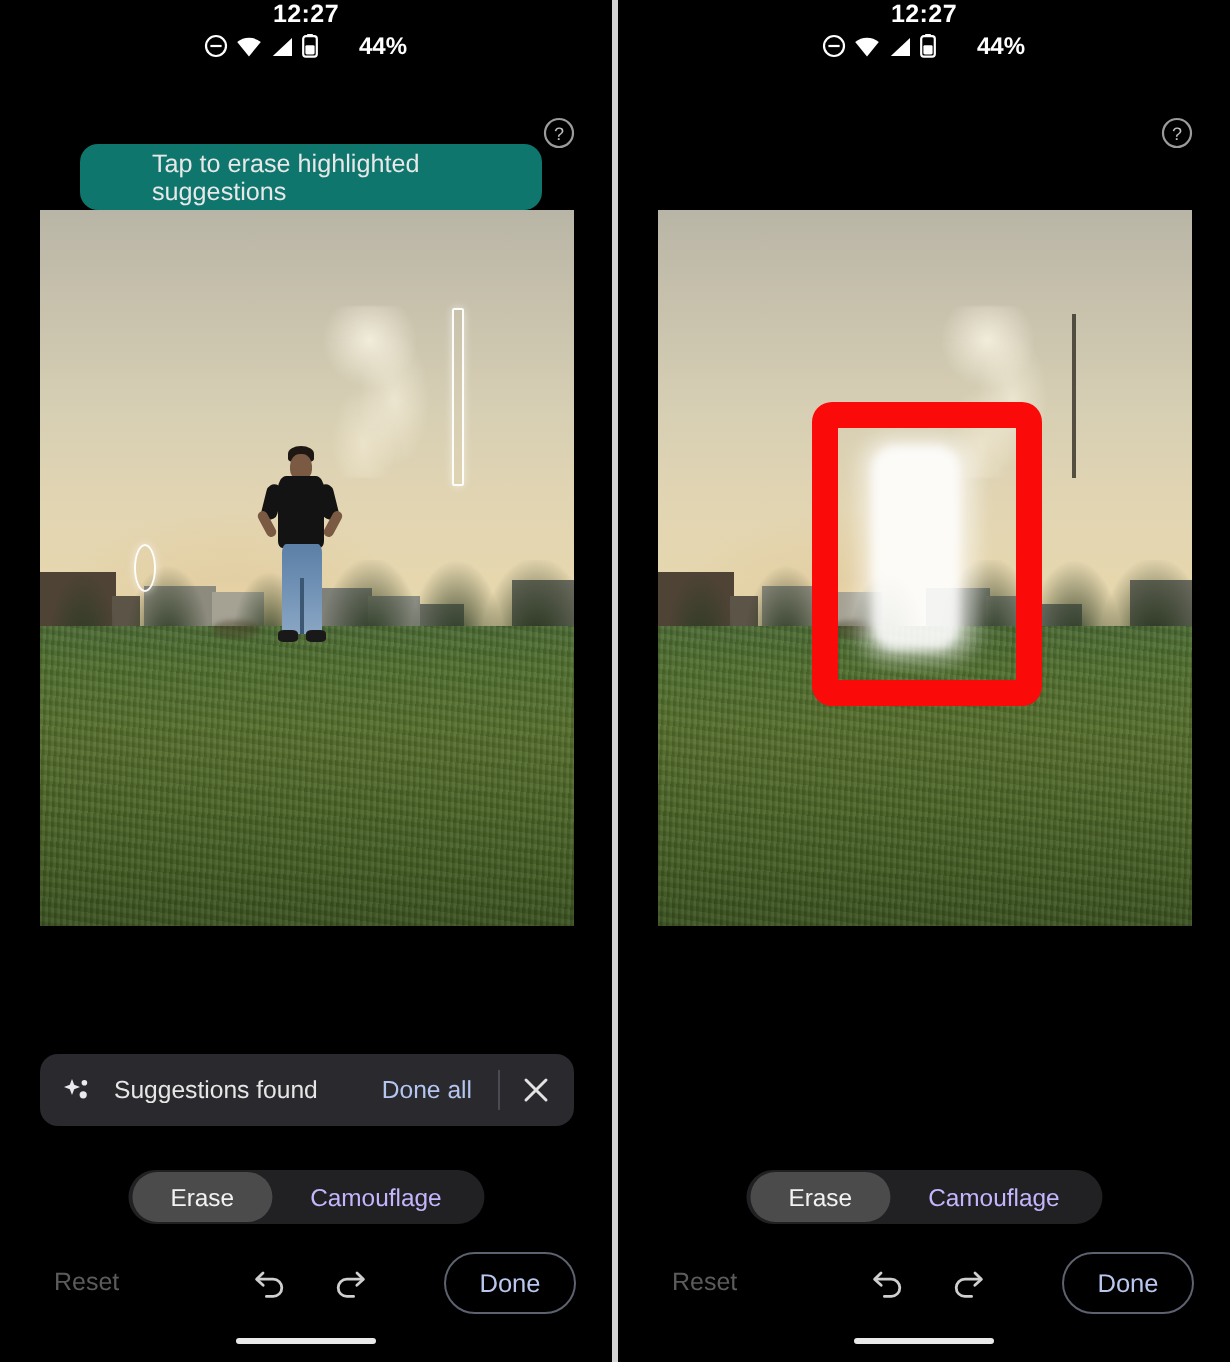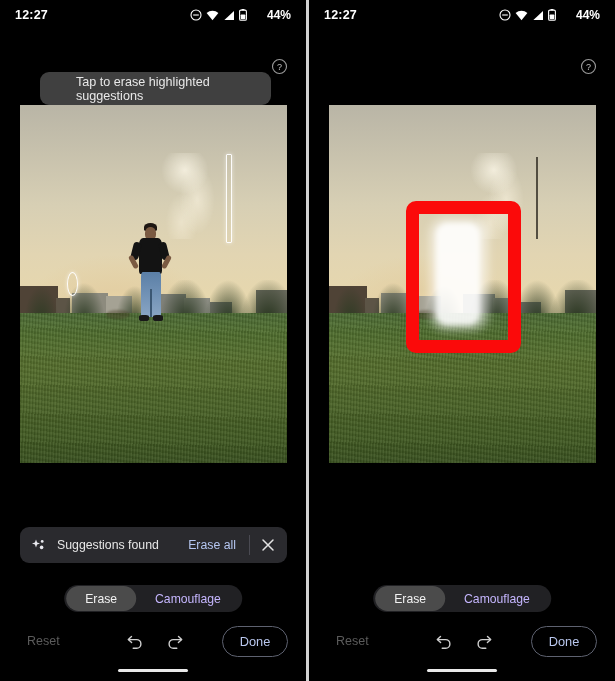--- a/index.html
+++ b/index.html
@@ -35,20 +35,21 @@
   .statusbar {
     position: absolute;
     top: 0; left: 0; right: 0;
     height: 30px;
     display: flex;
     align-items: center;
     justify-content: space-between;
     padding: 0 15px;
     box-sizing: border-box;
     color: #ffffff;
+    flex-direction: column;
   }
   .status-time {
     font-size: 12.5px;
     font-weight: bold;
     letter-spacing: 0.2px;
   }
   .status-icons {
     display: flex;
     align-items: center;
     gap: 4px;
@@ -70,21 +71,21 @@
   }
   .help-icon svg { display: block; }
 
   
   .tooltip {
     position: absolute;
     top: 72px;
     left: 40px;
     width: 231px;
     height: 33px;
-    background: #404040;
+    background: #0f766e;
     border-radius: 9px;
     display: flex;
     align-items: center;
     justify-content: center;
     color: #e8e8e8;
     font-size: 12.6px;
     box-sizing: border-box;
     padding-left: 36px;
   }
 
@@ -470,21 +471,21 @@
 
     <div class="sugg-bar">
       <span class="sugg-icon">
         <svg width="15" height="15" viewBox="0 0 15 15">
           <path d="M5 1.5 6.1 4.4 9 5.5 6.1 6.6 5 9.5 3.9 6.6 1 5.5 3.9 4.4z" fill="#e9e9ef"></path>
           <circle cx="11.2" cy="3.4" r="1.4" fill="#e9e9ef"></circle>
           <circle cx="10.6" cy="9.4" r="1.8" fill="#e9e9ef"></circle>
         </svg>
       </span>
       <span class="sugg-label">Suggestions found</span>
-      <span class="erase-all">Erase all</span>
+      <span class="erase-all">Done all</span>
       <span class="sugg-div"></span>
       <span class="sugg-close">
         <svg width="14" height="14" viewBox="0 0 14 14">
             <path d="M2 2 12 12 M12 2 2 12" stroke="#e3e3e3" stroke-width="1.5" fill="none" stroke-linecap="round"></path>
           </svg>
       </span>
     </div>
 
     <div class="mode-toggle">
       <div class="mode-seg active">Erase</div>

